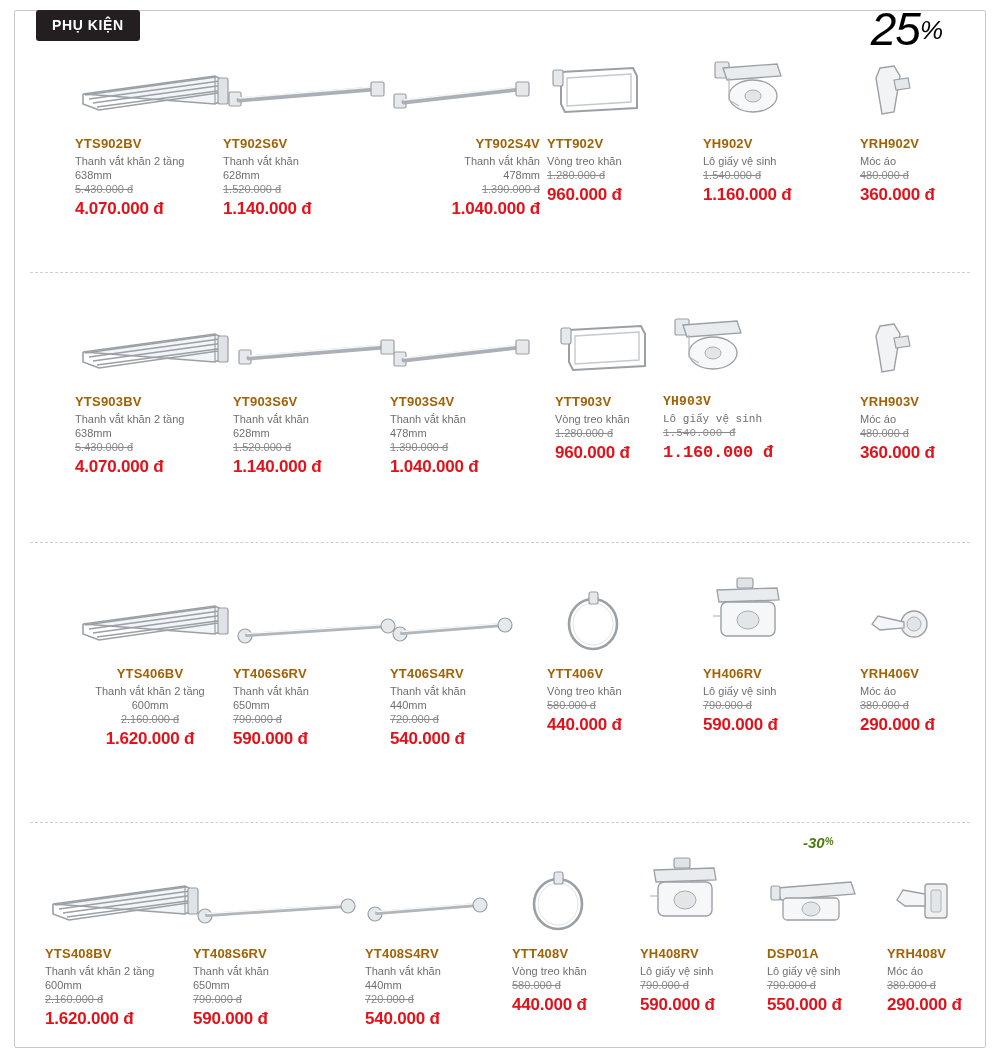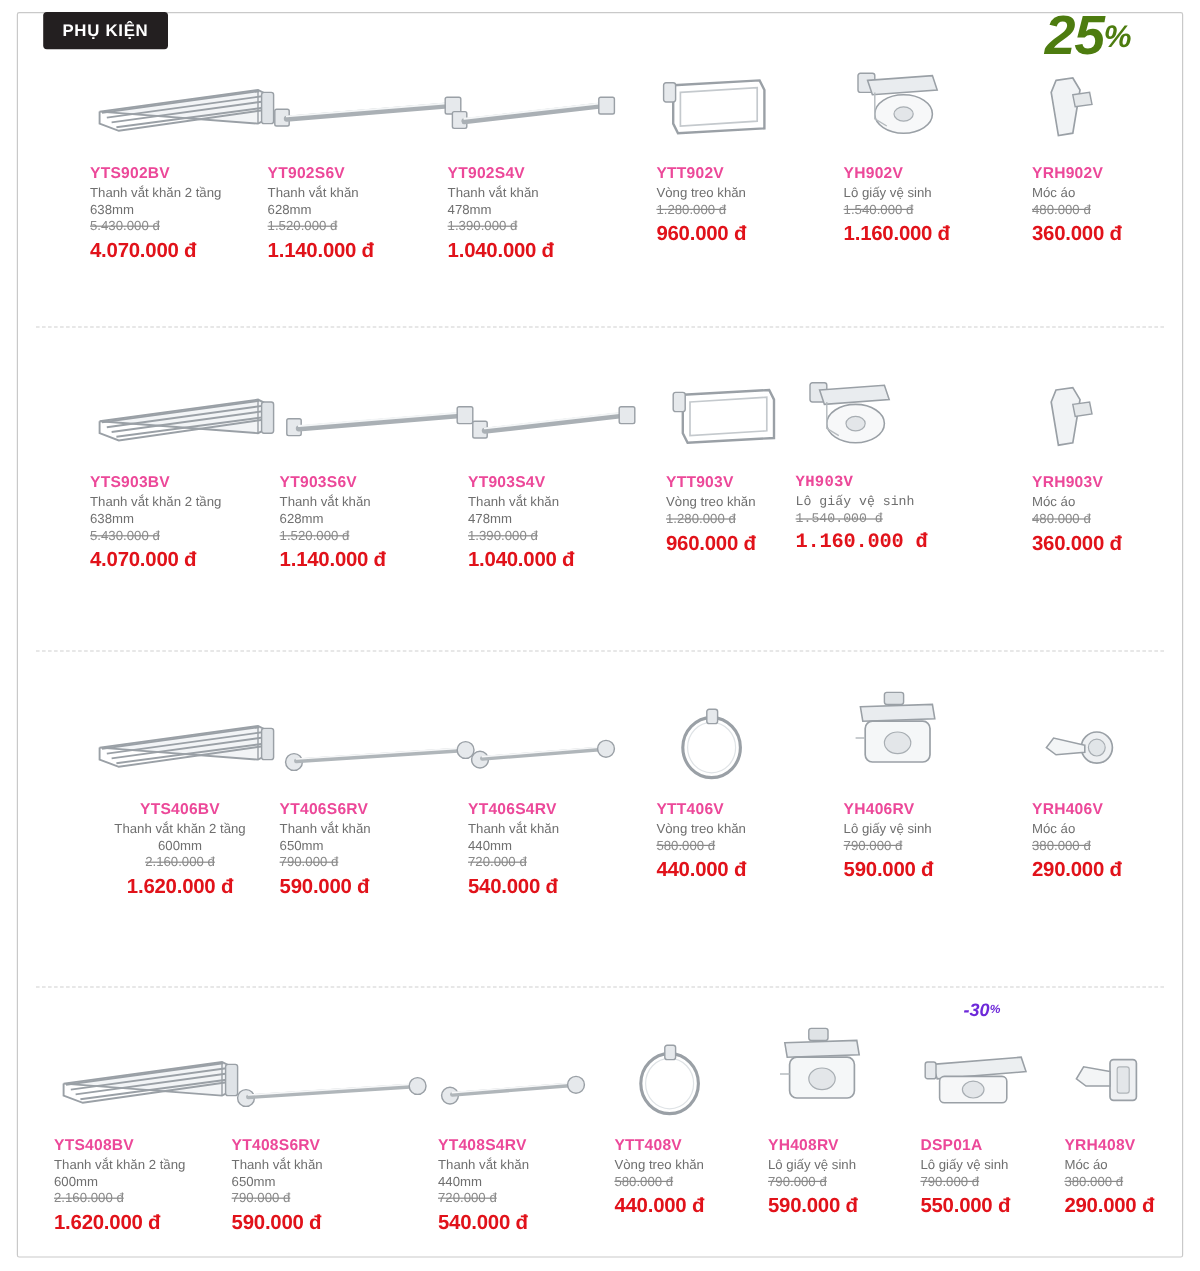--- a/index.html
+++ b/index.html
@@ -30,22 +30,22 @@
     font-size: 14px;
     font-weight: bold;
     letter-spacing: 0.6px;
     padding: 7px 16px 8px 16px;
     border-radius: 3px;
     z-index: 5;
   }
   .discount-big {
     position: absolute;
     right: 58px; top: 6px;
-    color: #4d7c0f;
-    font-weight: bold;
+    color: #000000;
+    font-weight: normal;
     font-style: italic;
     font-size: 46px;
     line-height: 1;
     letter-spacing: -1px;
     z-index: 5;
   }
   .discount-big .pct { font-size: 26px; vertical-align: 6px; }
 
   .row {
     position: absolute;
@@ -64,21 +64,21 @@
     text-align: left;
   }
   .img-box {
     height: 86px;
     position: relative;
     margin-bottom: 8px;
   }
   .code {
     font-size: 13px;
     font-weight: bold;
-    color: #ec4899;
+    color: #a16207;
     letter-spacing: 0.2px;
     margin-bottom: 3px;
   }
   .desc {
     font-size: 11px;
     color: #6f6f6f;
     line-height: 1.28;
   }
   .old-price {
     font-size: 11px;
@@ -88,21 +88,21 @@
     margin-bottom: 4px;
   }
   .price {
     font-size: 17px;
     font-weight: bold;
     color: #e1121a;
     letter-spacing: -0.2px;
   }
   .badge-30 {
     position: absolute;
-    color: #6d28d9;
+    color: #4d7c0f;
     font-weight: bold;
     font-style: italic;
     font-size: 15px;
   }
   .badge-30 .pct { font-size: 10px; vertical-align: 3px; }
 
   
   .art { position: absolute; bottom: 0; left: 0; }
 </style>
 </head>
@@ -149,21 +149,21 @@
       <path d="M16 20 L150 9" stroke="#aab0b5" stroke-width="5" stroke-linecap="round"></path>
       <path d="M16 18 L150 7" stroke="#f4f6f7" stroke-width="1.6" stroke-linecap="round"></path>
       <rect x="148" y="2" width="13" height="14" rx="1.5" fill="#e6e9ec" stroke="#9aa0a6" stroke-width="1.2"></rect>
     </svg></div>
           </div>
           <div class="code">YT902S6V</div>
           <div class="desc">Thanh vắt khăn<br>628mm</div>
           <div class="old-price">1.520.000 đ</div>
           <div class="price">1.140.000 đ</div>
         </div>
-        <div class="cell" style="left: 358px; width: 150px;">
+        <div class="cell" style="left: 375px; width: 150px; text-align: right;">
           <div class="img-box">
             <div class="art"><svg width="150" height="44" viewBox="0 0 150 44">
       <rect x="4" y="14" width="12" height="14" rx="1.5" fill="#e6e9ec" stroke="#9aa0a6" stroke-width="1.2"></rect>
       <path d="M14 22 L128 9" stroke="#aab0b5" stroke-width="5" stroke-linecap="round"></path>
       <path d="M14 20 L128 7" stroke="#f4f6f7" stroke-width="1.6" stroke-linecap="round"></path>
       <rect x="126" y="2" width="13" height="14" rx="1.5" fill="#e6e9ec" stroke="#9aa0a6" stroke-width="1.2"></rect>
     </svg></div>
           </div>
           <div class="code">YT902S4V</div>
           <div class="desc">Thanh vắt khăn<br>478mm</div>

